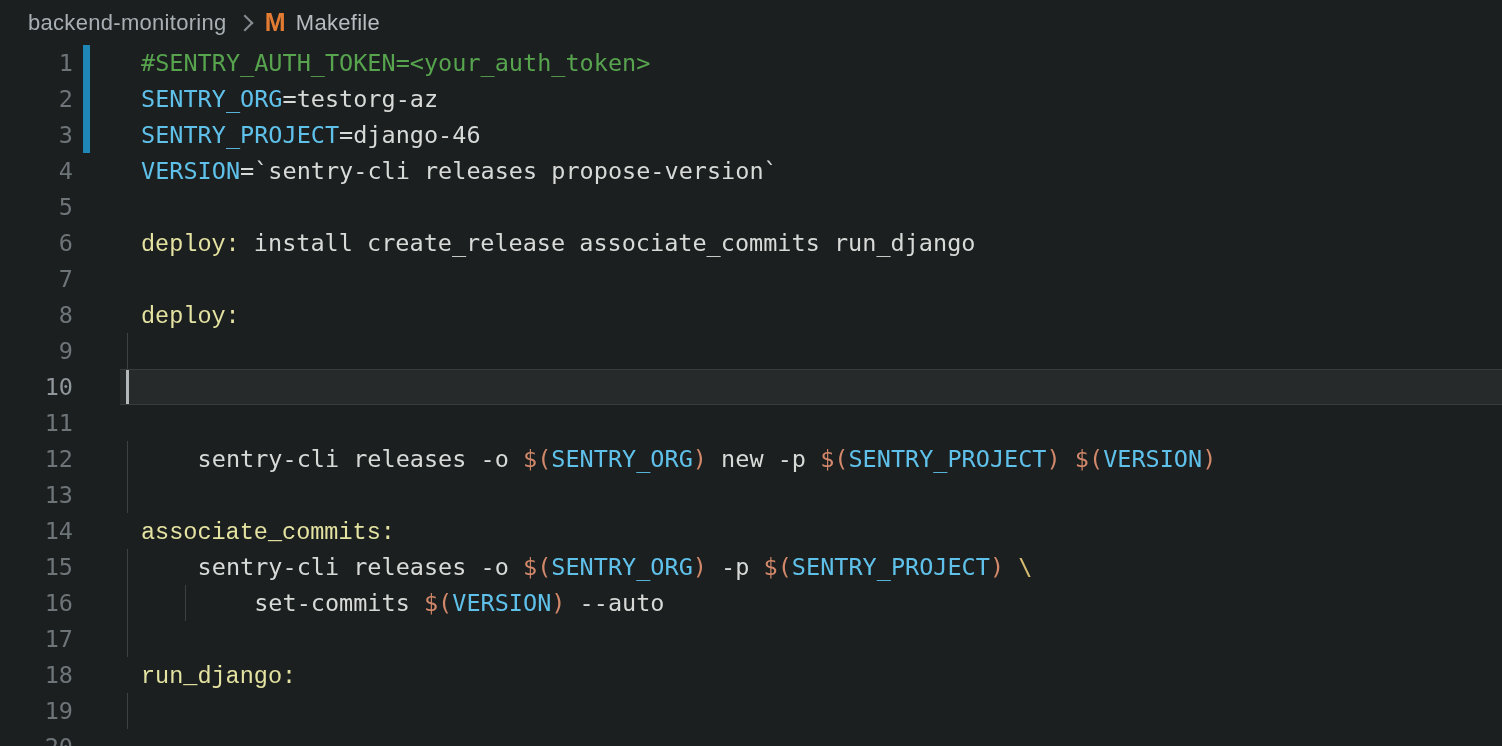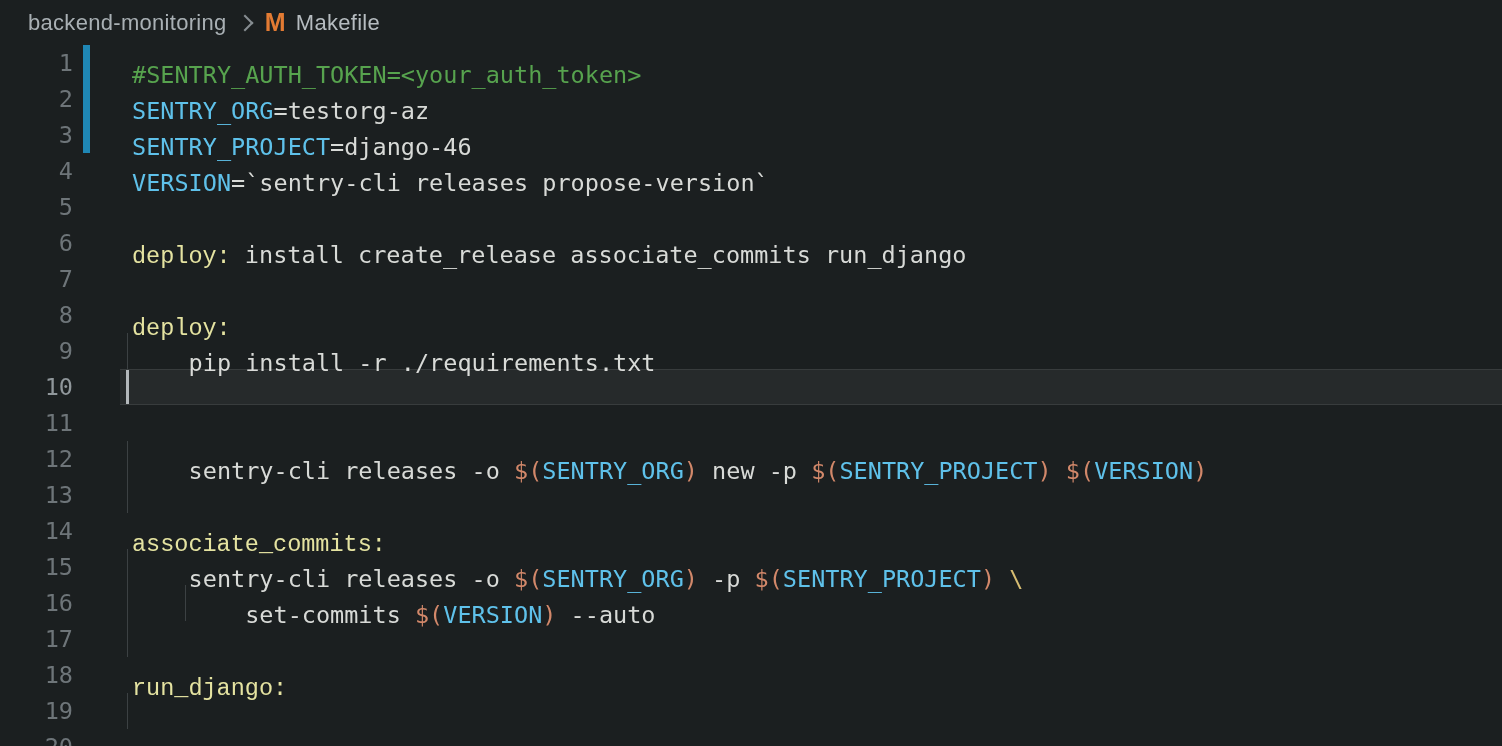--- a/index.html
+++ b/index.html
@@ -80,22 +80,22 @@
     background:var(--cursor);
   }
   .hl{
     position:absolute;left:120px;right:0;top:0;bottom:0;
     background:var(--cur-line-bg);
     border-top:1px solid var(--cur-line-border);
     border-bottom:1px solid var(--cur-line-border);
     box-sizing:border-box;
   }
   .code{
-    position:absolute;left:132px;top:0;
-    white-space:pre;color:var(--plain);margin-top:12px;
+    position:absolute;left:141px;top:0;
+    white-space:pre;color:var(--plain);
   }
   .tok-plain{color:var(--plain);text-align:center;}
   .tok-comment{color:var(--comment);}
   .tok-var{color:var(--var);}
   .tok-target{color:var(--target);font-family:Liberation Mono, monospace;}
   .tok-orange{color:var(--orange);}
   .tok-escape{color:var(--escape);}
 </style>
 </head>
 <body>
@@ -141,21 +141,20 @@
         <span class="ln">7</span>
         <span class="code"></span>
       </div>
       <div class="line">
         <span class="ln">8</span>
         <span class="code"><span class="tok-target">deploy:</span></span>
       </div>
       <div class="line">
         <span class="ln">9</span>
         <span class="guide" style="left: 127px;"></span>
-        <span class="code"><span class="tok-plain">    pip install -r ./requirements.txt</span></span>
       </div>
       <div class="line active">
         <span class="hl"></span>
         <span class="ln">10</span>
         <span class="cursor"></span>
         <span class="code"></span>
       </div>
       <div class="line">
         <span class="ln">11</span>
       </div>

